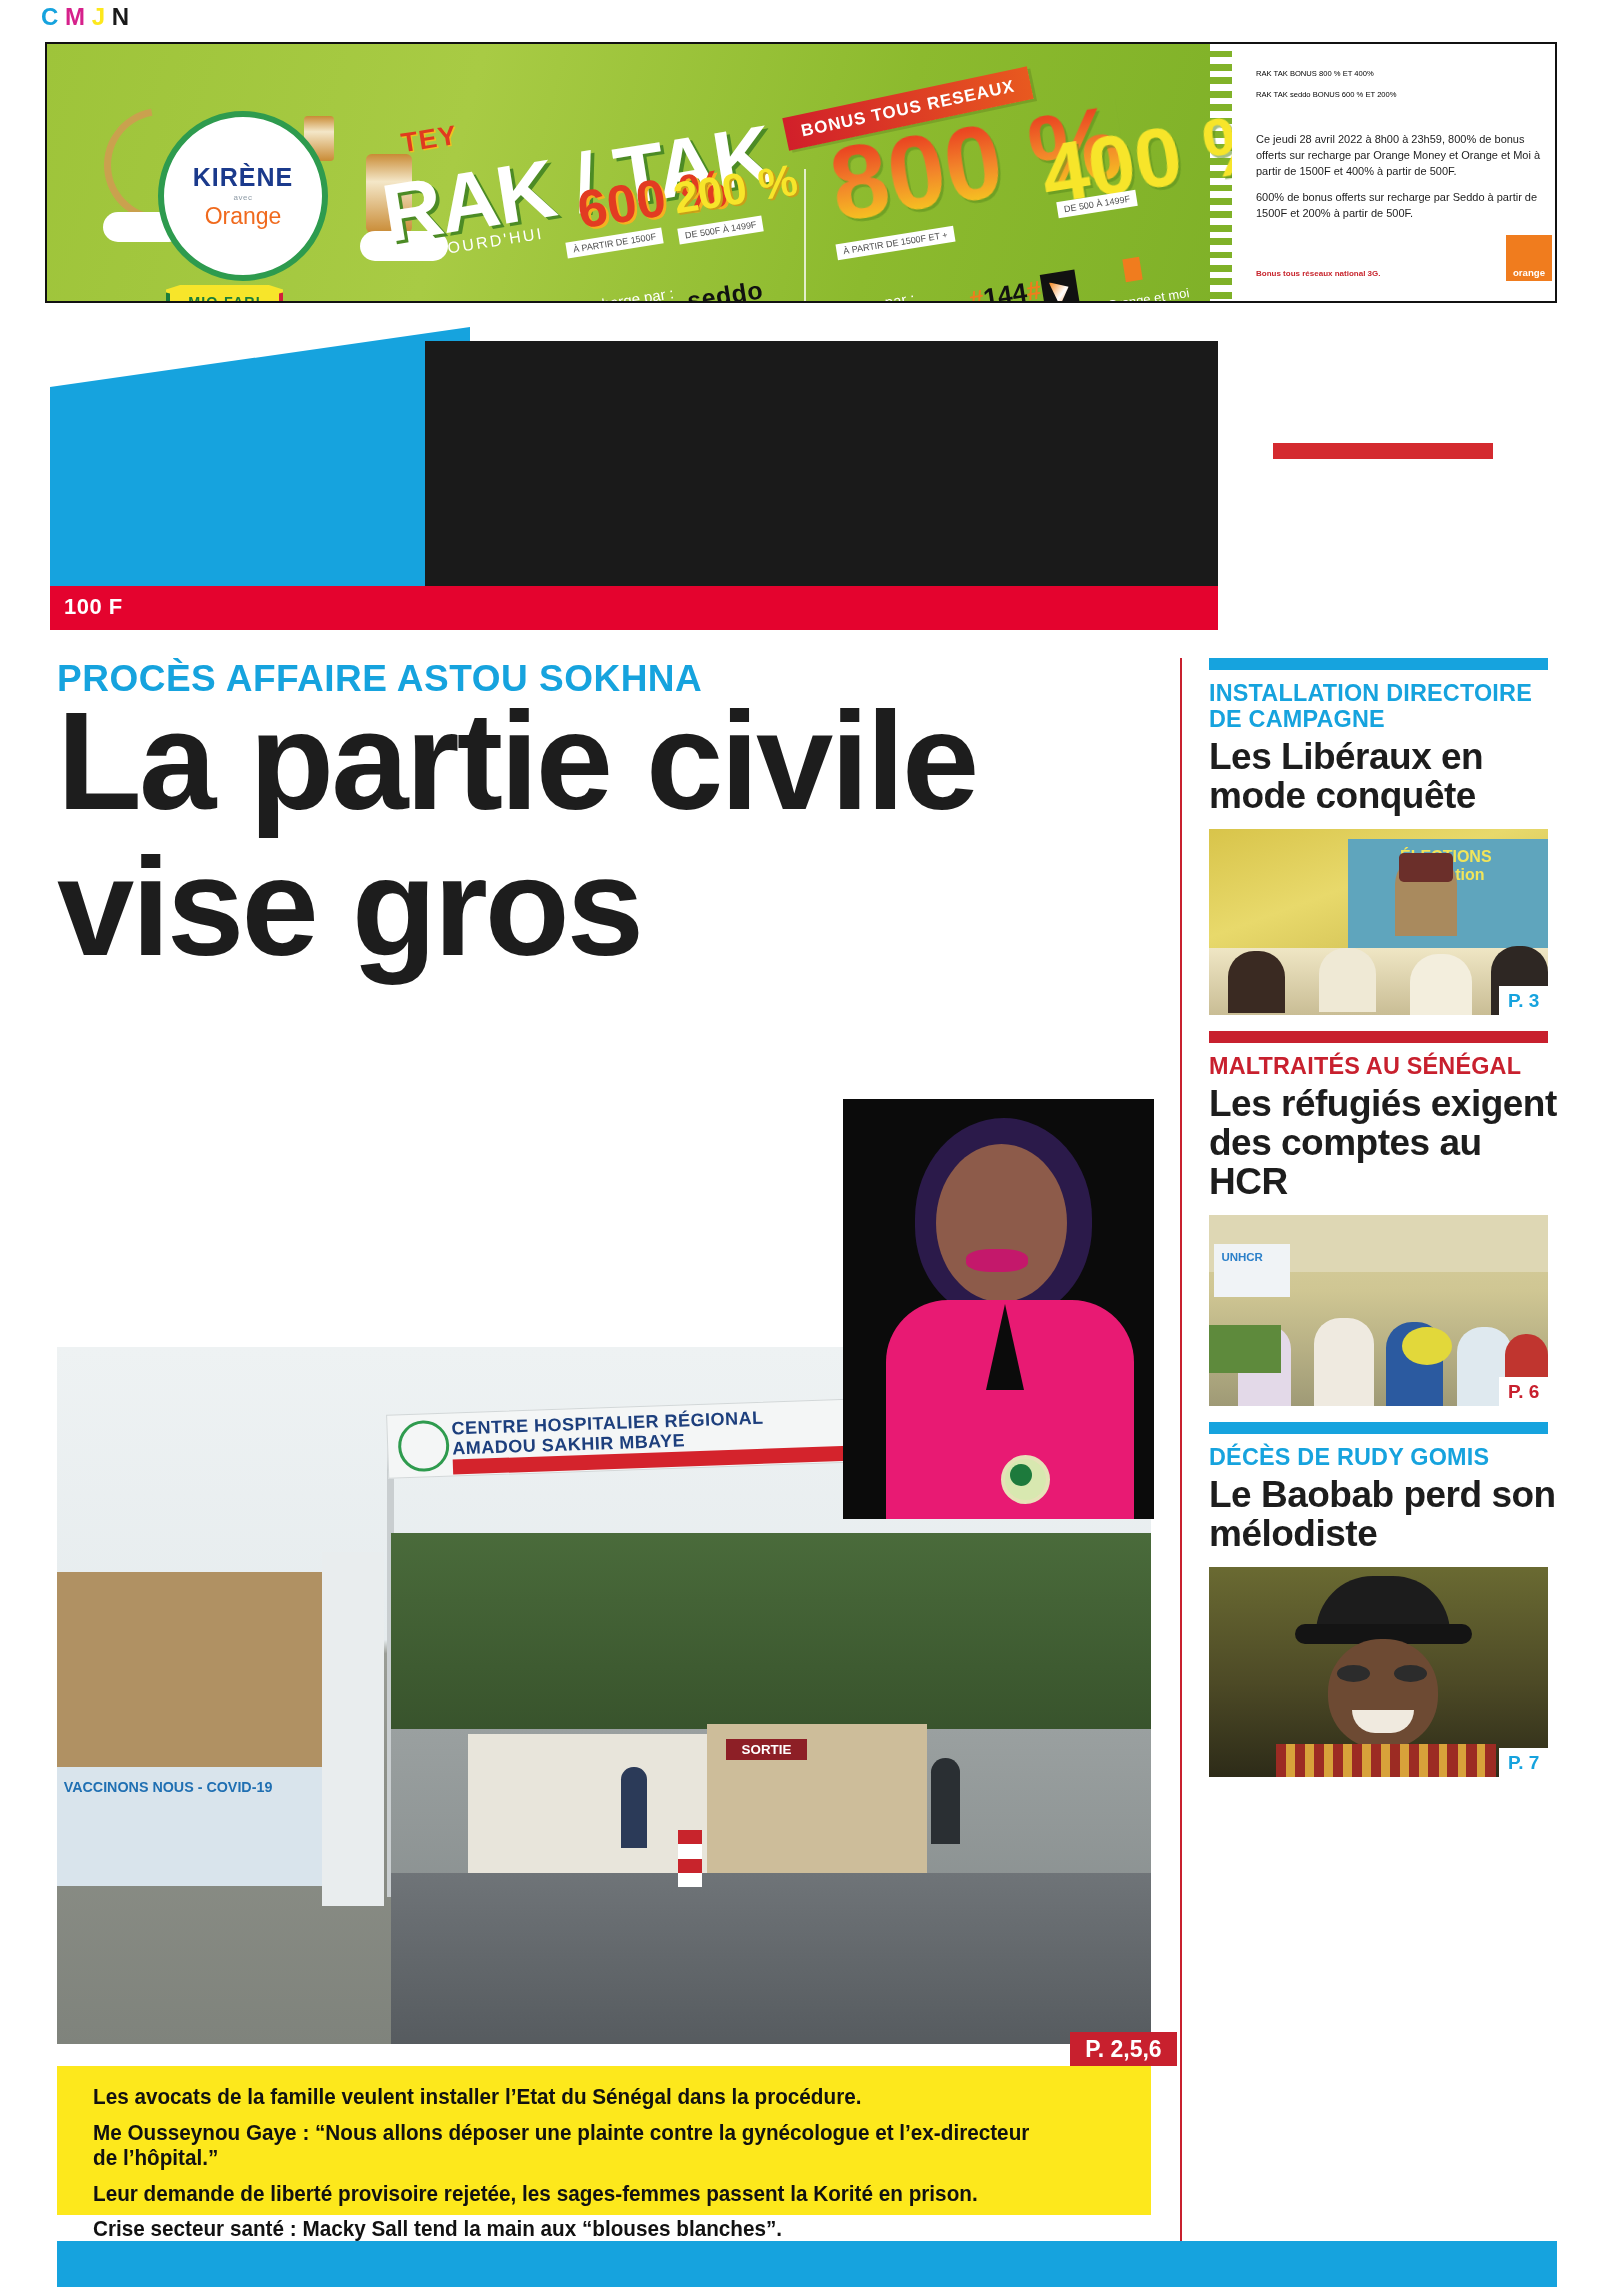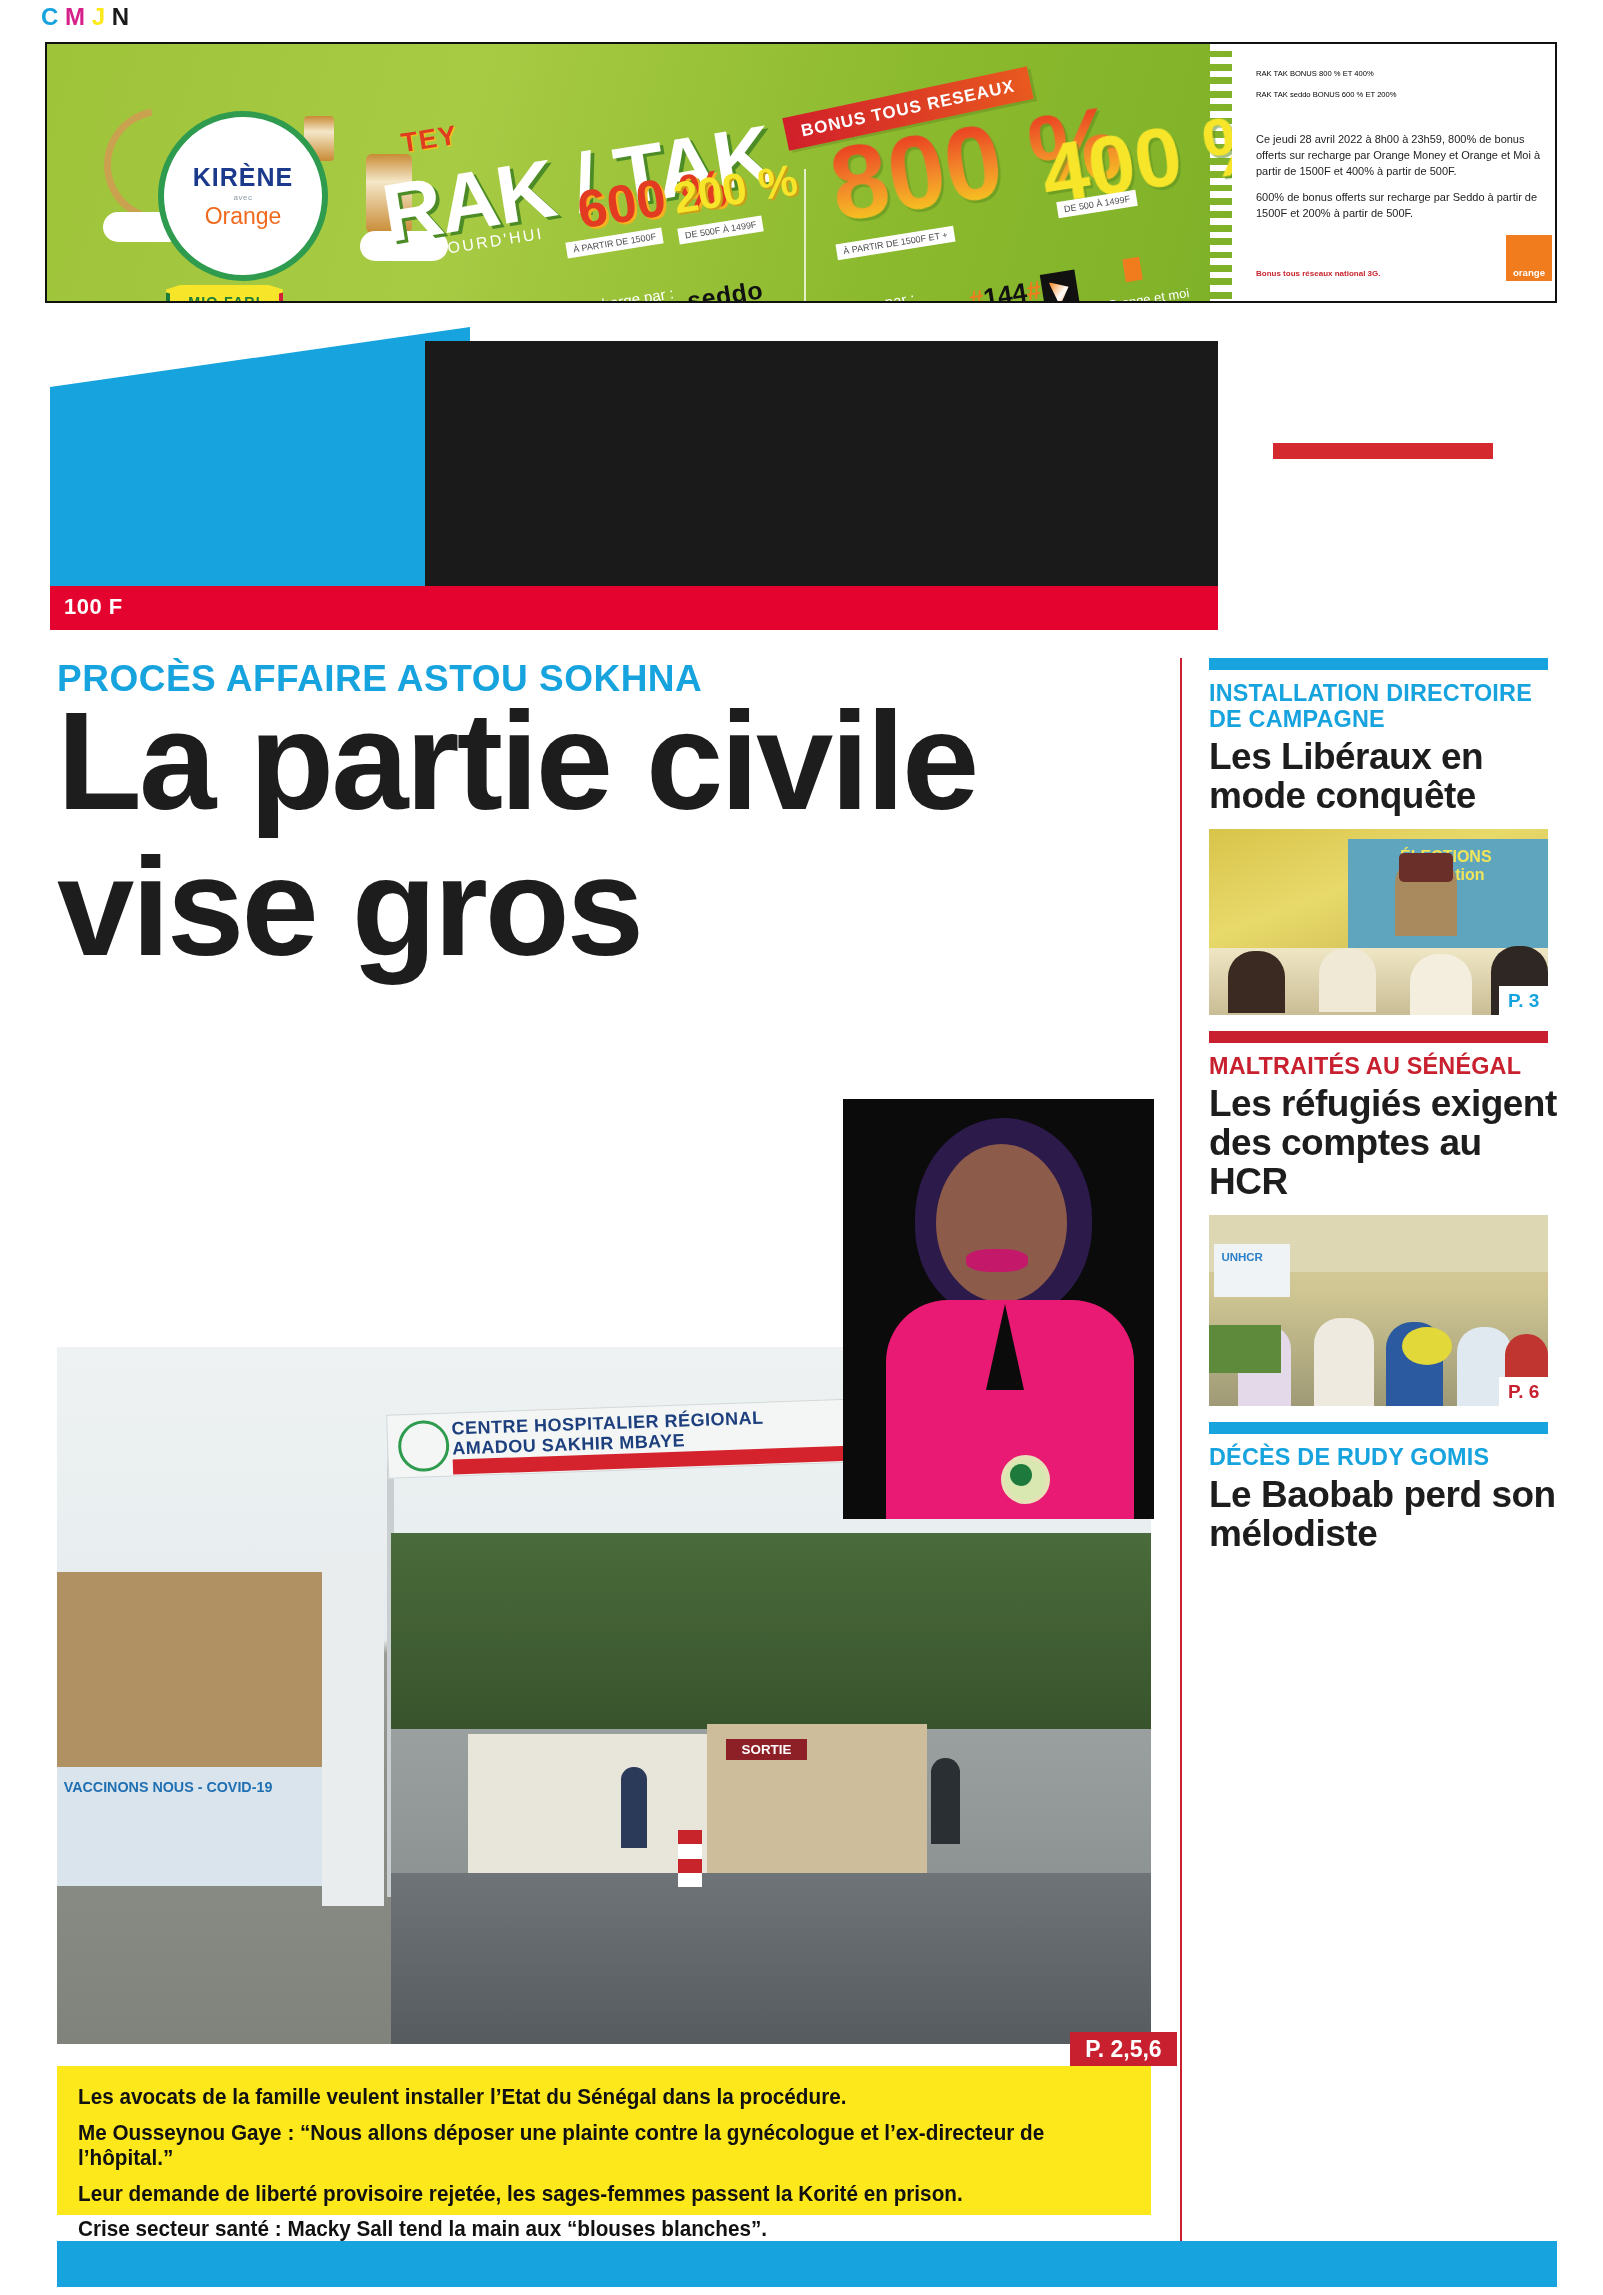--- a/index.html
+++ b/index.html
@@ -159,21 +159,21 @@
   }
   #portrait{
     left:843px;top:1099px;width:311px;height:420px;overflow:hidden;background:#0a0a0a;
   }
   #pagebadge-main{
     left:1070px;top:2032px;width:107px;height:34px;background:#C8202E;
     color:#ffffff;font-size:23px;font-weight:bold;display:flex;align-items:center;justify-content:center;
   }
   #summary{
     left:57px;top:2066px;width:1094px;height:149px;background:#FDE81C;
-    padding:18px 21px 0;box-sizing:border-box;
+    padding:18px 36px 0;box-sizing:border-box;
   }
   #summary p{
     margin:0 0 10.5px;color:#111111;font-size:22.5px;line-height:1.12;font-weight:bold;
     font-stretch:condensed;transform:scaleX(.92);transform-origin:left center;
   }
 
   
   #vrule{left:1180px;top:658px;width:2.4px;height:1584px;background:#C8202E;}
   #side{left:1209px;top:658px;width:354px;}
   .side-item{position:relative;margin-bottom:16px;}
@@ -367,18 +367,29 @@
       <div class="abs" style="left:296px;top:119px;width:43px;height:72px;background:#c0352f;border-radius:21px 21px 0 0;"></div>
       <div class="abs" style="left:0;top:110px;width:72px;height:48px;background:#5e8a3c;"></div>
       <div class="pbadge pb-red">P. 6</div>
     </div>
   </div>
 
   <div class="side-item">
     <div class="side-rule rule-blue"></div>
     <div class="side-kicker kick-blue">DÉCÈS DE RUDY GOMIS</div>
     <div class="side-title">Le Baobab perd son mélodiste</div>
+    <div class="side-photo" style="height:210px">
+      <div class="ph" style="background:linear-gradient(180deg,#6a6a32 0%,#4d4a26 55%,#2d2b18 100%);"></div>
+      <div class="abs" style="left:107px;top:9.6px;width:134px;height:57px;background:#1c1c1c;border-radius:67px 67px 0 0;"></div>
+      <div class="abs" style="left:86px;top:57px;width:177px;height:20px;background:#141414;border-radius:10.5px;"></div>
+      <div class="abs" style="left:119px;top:72px;width:110px;height:110px;border-radius:48%;background:#6d4a33;"></div>
+      <div class="abs" style="left:128px;top:98px;width:33px;height:17px;border-radius:50%;background:#2c2c2c;"></div>
+      <div class="abs" style="left:185px;top:98px;width:33px;height:17px;border-radius:50%;background:#2c2c2c;"></div>
+      <div class="abs" style="left:143px;top:143px;width:62px;height:23px;border-radius:0 0 29px 29px;background:#f0eadf;"></div>
+      <div class="abs" style="left:67px;top:177px;width:220px;height:38px;background:repeating-linear-gradient(90deg,#9c2b23 0 10.5px,#d8a23a 10.5px 19px);"></div>
+      <div class="pbadge pb-blue">P. 7</div>
+    </div>
   </div>
 
 </div>
 
 <div class="abs" id="bottombar"></div>
 
 
 </body></html>

